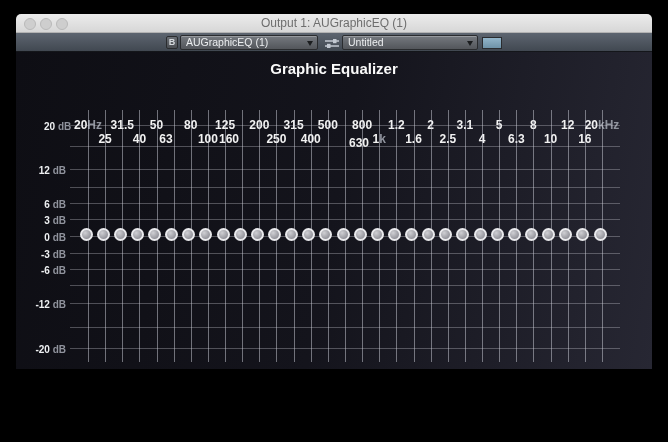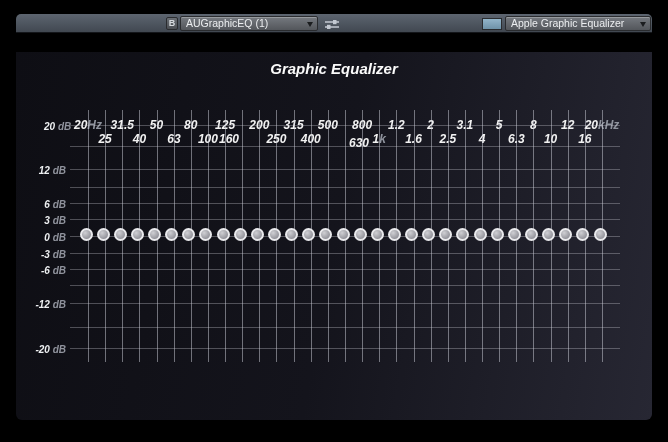--- a/index.html
+++ b/index.html
@@ -12,54 +12,62 @@
   .light{width:12px;height:12px;border-radius:50%;background:#cecece;border:1px solid #b9b9b9;}
   .wtitle{text-align:center;font-size:12px;line-height:18px;color:#6e6e6e;white-space:nowrap;overflow:hidden;}
   
   .toolbar{position:relative;height:19px;background:linear-gradient(#5d6570,#414851);border-bottom:1px solid #14161a;}
   .tb-select{position:absolute;top:2px;height:15px;border-radius:2px;border:1px solid #2a2c2f;background:linear-gradient(#75797f,#53565b);box-shadow:inset 0 1px 0 rgba(255,255,255,.25);color:#eceef0;font-size:10.5px;line-height:13px;padding:0 14px 0 5px;white-space:nowrap;overflow:hidden;}
   .tb-select .arrow{position:absolute;right:4px;top:5px;width:0;height:0;border-left:3.5px solid transparent;border-right:3.5px solid transparent;border-top:5px solid #1b1d1f;}
   .bbtn{position:absolute;top:3px;width:12px;height:13px;border-radius:2px;border:1px solid #2a2c2f;background:linear-gradient(#6a6e74,#4b4e53);color:#d6dade;font-size:9px;font-weight:bold;text-align:center;line-height:11px;}
   .tb-icon{position:absolute;top:3px;width:16px;height:13px;}
   .swatch{position:absolute;top:3.5px;width:20px;height:12px;border:1px solid #2a2c2f;background:linear-gradient(#93b5ca,#6e92a8);}
   
-  .eq{position:absolute;left:0;top:38px;width:636px;height:368px;background:linear-gradient(100deg,#0e0e14 0%,#14141c 50%,#272733 100%);font-style:italic;}
+  .eq{position:absolute;left:0;top:38px;width:636px;height:317px;background:linear-gradient(100deg,#0e0e14 0%,#14141c 50%,#272733 100%);}
   .eq-title{position:absolute;left:0;top:46px;width:100%;text-align:center;color:#fafafa;font-size:15px;font-weight:bold;}
   .flabel{position:absolute;transform:translateX(-50%);font-size:12px;font-weight:bold;color:#f2f2f2;white-space:nowrap;}
   .flabel .suf{color:#8f939d;}
   .vline{position:absolute;width:1px;background:rgba(208,210,220,.5);}
   .hline{position:absolute;height:1px;background:rgba(208,210,220,.33);}
   .dblabel{position:absolute;left:0;width:50px;text-align:right;font-size:10px;font-weight:bold;color:#eef0f2;transform:translateY(-50%);white-space:nowrap;}
   .dblabel .suf{color:#90939d;font-weight:bold;}
   .knob{position:absolute;width:13px;height:13px;border-radius:50%;border:2px solid #e9e9ec;background:radial-gradient(circle at 35% 32%,#cfcfd3,#8f8f97 78%);}
 </style>
 </head>
 <body>
 
 <div class="stage">
   <div class="window">
 
+    <div class="titlebar">
+      <div class="lights">
+        <span class="light"></span>
+        <span class="light"></span>
+        <span class="light"></span>
+      </div>
+      <div class="wtitle">Output 1: AUGraphicEQ (1)</div>
+    </div>
 
     <div class="toolbar">
       <div class="bbtn" style="left:150px;">B</div>
       <div class="tb-select" style="left:164px;width:138px;">
         <span>AUGraphicEQ (1)</span><span class="arrow"></span>
       </div>
       <div class="tb-icon" style="left:308px;">
         <svg width="16" height="13" viewBox="0 0 16 13">
           <line x1="1" y1="4" x2="15" y2="4" stroke="#c3c9d2" stroke-width="1.3"></line>
           <line x1="1" y1="9" x2="15" y2="9" stroke="#c3c9d2" stroke-width="1.3"></line>
           <rect x="9" y="2" width="3.5" height="4.2" fill="#c3c9d2"></rect>
           <rect x="3" y="6.8" width="3.5" height="4.2" fill="#c3c9d2"></rect>
         </svg>
       </div>
+      <div class="tb-select" style="left:326px;width:136px;">
+        <span>Untitled</span><span class="arrow"></span>
+      </div>
       <div class="swatch" style="left:466px;"></div>
-      <div class="tb-select" style="left:489px;width:146px;">
-        <span>Apple Graphic Equalizer</span><span class="arrow"></span>
-      </div>
     </div>
 
     <div class="eq" id="eq-area">
       <div class="eq-title" style="top:8px;">Graphic Equalizer</div>
 
     <div class="flabel" style="left: 72px; top: 66px;"><span>20</span><span class="suf">Hz</span></div>
         <div class="flabel" style="left: 106.267px; top: 66px;"><span>31.5</span></div>
         <div class="flabel" style="left: 140.533px; top: 66px;"><span>50</span></div>
         <div class="flabel" style="left: 174.8px; top: 66px;"><span>80</span></div>
         <div class="flabel" style="left: 209.067px; top: 66px;"><span>125</span></div>
@@ -69,21 +77,21 @@
         <div class="flabel" style="left: 346.133px; top: 66px;"><span>800</span></div>
         <div class="flabel" style="left: 380.4px; top: 66px;"><span>1.2</span></div>
         <div class="flabel" style="left: 414.667px; top: 66px;"><span>2</span></div>
         <div class="flabel" style="left: 448.933px; top: 66px;"><span>3.1</span></div>
         <div class="flabel" style="left: 483.2px; top: 66px;"><span>5</span></div>
         <div class="flabel" style="left: 517.467px; top: 66px;"><span>8</span></div>
         <div class="flabel" style="left: 551.733px; top: 66px;"><span>12</span></div>
         <div class="flabel" style="left: 586px; top: 66px;"><span>20</span><span class="suf">kHz</span></div>
         <div class="flabel" style="left: 89.1333px; top: 80px;"><span>25</span></div>
         <div class="flabel" style="left: 123.4px; top: 80px;"><span>40</span></div>
-        <div class="flabel" style="left: 140px; top: 80px; padding-left: 36px;"><span>63</span></div>
+        <div class="flabel" style="left: 150px; top: 80px;"><span>63</span></div>
         <div class="flabel" style="left: 191.933px; top: 80px;"><span>100</span></div>
         <div class="flabel" style="left: 213px; top: 80px;"><span>160</span></div>
         <div class="flabel" style="left: 260.467px; top: 80px;"><span>250</span></div>
         <div class="flabel" style="left: 294.733px; top: 80px;"><span>400</span></div>
         <div class="flabel" style="left: 329px; top: 84px; padding-left: 28px;"><span>630</span></div>
         <div class="flabel" style="left: 363.267px; top: 80px;"><span>1</span><span class="suf">k</span></div>
         <div class="flabel" style="left: 397.533px; top: 80px;"><span>1.6</span></div>
         <div class="flabel" style="left: 431.8px; top: 80px;"><span>2.5</span></div>
         <div class="flabel" style="left: 466.067px; top: 80px;"><span>4</span></div>
         <div class="flabel" style="left: 500.333px; top: 80px;"><span>6.3</span></div>

